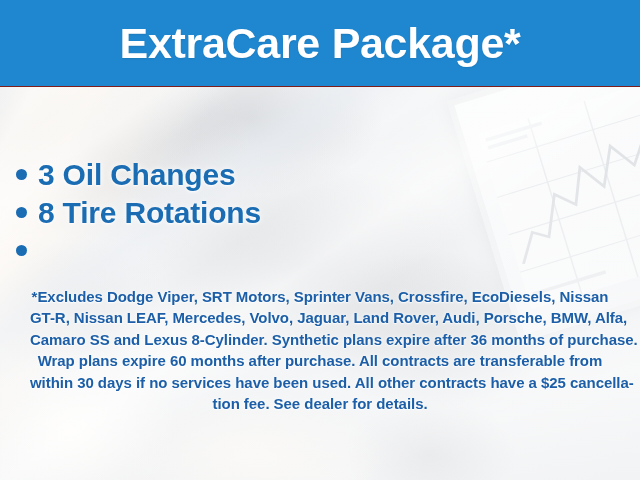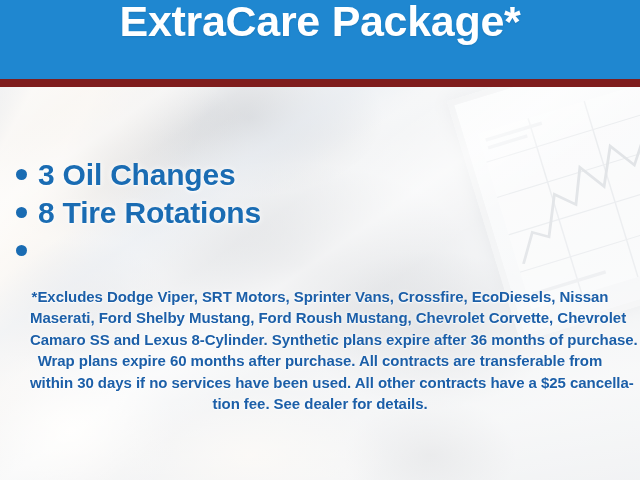--- a/index.html
+++ b/index.html
@@ -106,24 +106,24 @@
   }
 
   
   #header-banner {
     position: absolute;
     left: 0;
     top: 0;
     width: 640px;
     height: 87px;
     background: #1f87d0;
-    border-bottom: 8px solid #7f1d1d;
+    border-bottom: 1px solid #7f1d1d;
     box-sizing: border-box;
     display: flex;
-    align-items: flex-start;
+    align-items: center;
     justify-content: center;
     z-index: 5;
   }
   #page-title {
     color: #ffffff;
     font-size: 43px;
     font-weight: bold;
     letter-spacing: -.3px;
     line-height: 1;
     white-space: nowrap;
@@ -227,20 +227,20 @@
     <li class="benefit-item">
       <span class="benefit-bullet"></span><span>8 Tire Rotations</span>
     </li>
     <li class="benefit-item">
       <span class="benefit-bullet"></span>
     </li>
   </ul>
 
   <div id="disclaimer">
     <span class="disclaimer-line">*Excludes Dodge Viper, SRT Motors, Sprinter Vans, Crossfire, EcoDiesels, Nissan</span>
-    <span class="disclaimer-line">Maserati, Ford Shelby Mustang, Ford Roush Mustang, Chevrolet Corvette, Chevrolet</span>
+    <span class="disclaimer-line">GT-R, Nissan LEAF, Mercedes, Volvo, Jaguar, Land Rover, Audi, Porsche, BMW, Alfa,</span>
     <span class="disclaimer-line">Camaro SS and Lexus 8-Cylinder. Synthetic plans expire after 36 months of purchase.</span>
     <span class="disclaimer-line">Wrap plans expire 60 months after purchase. All contracts are transferable from</span>
     <span class="disclaimer-line">within 30 days if no services have been used. All other contracts have a $25 cancella-</span>
     <span class="disclaimer-line">tion fee. See dealer for details.</span>
   </div>
 
 </div>
 
 </body></html>

